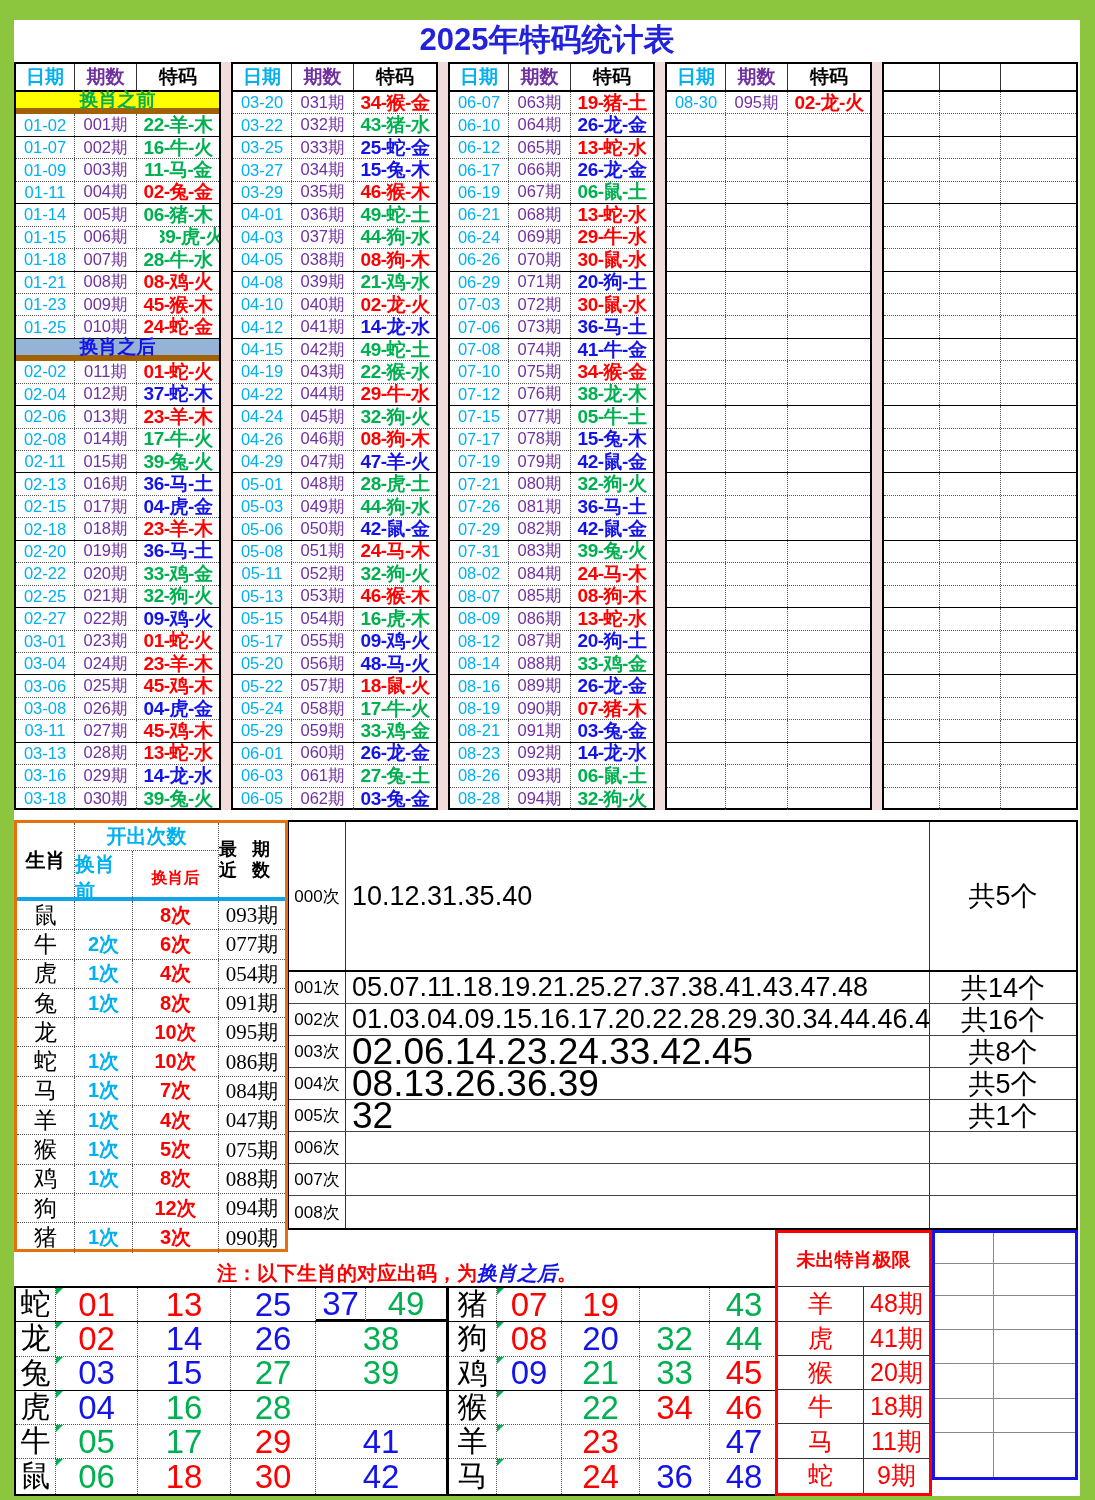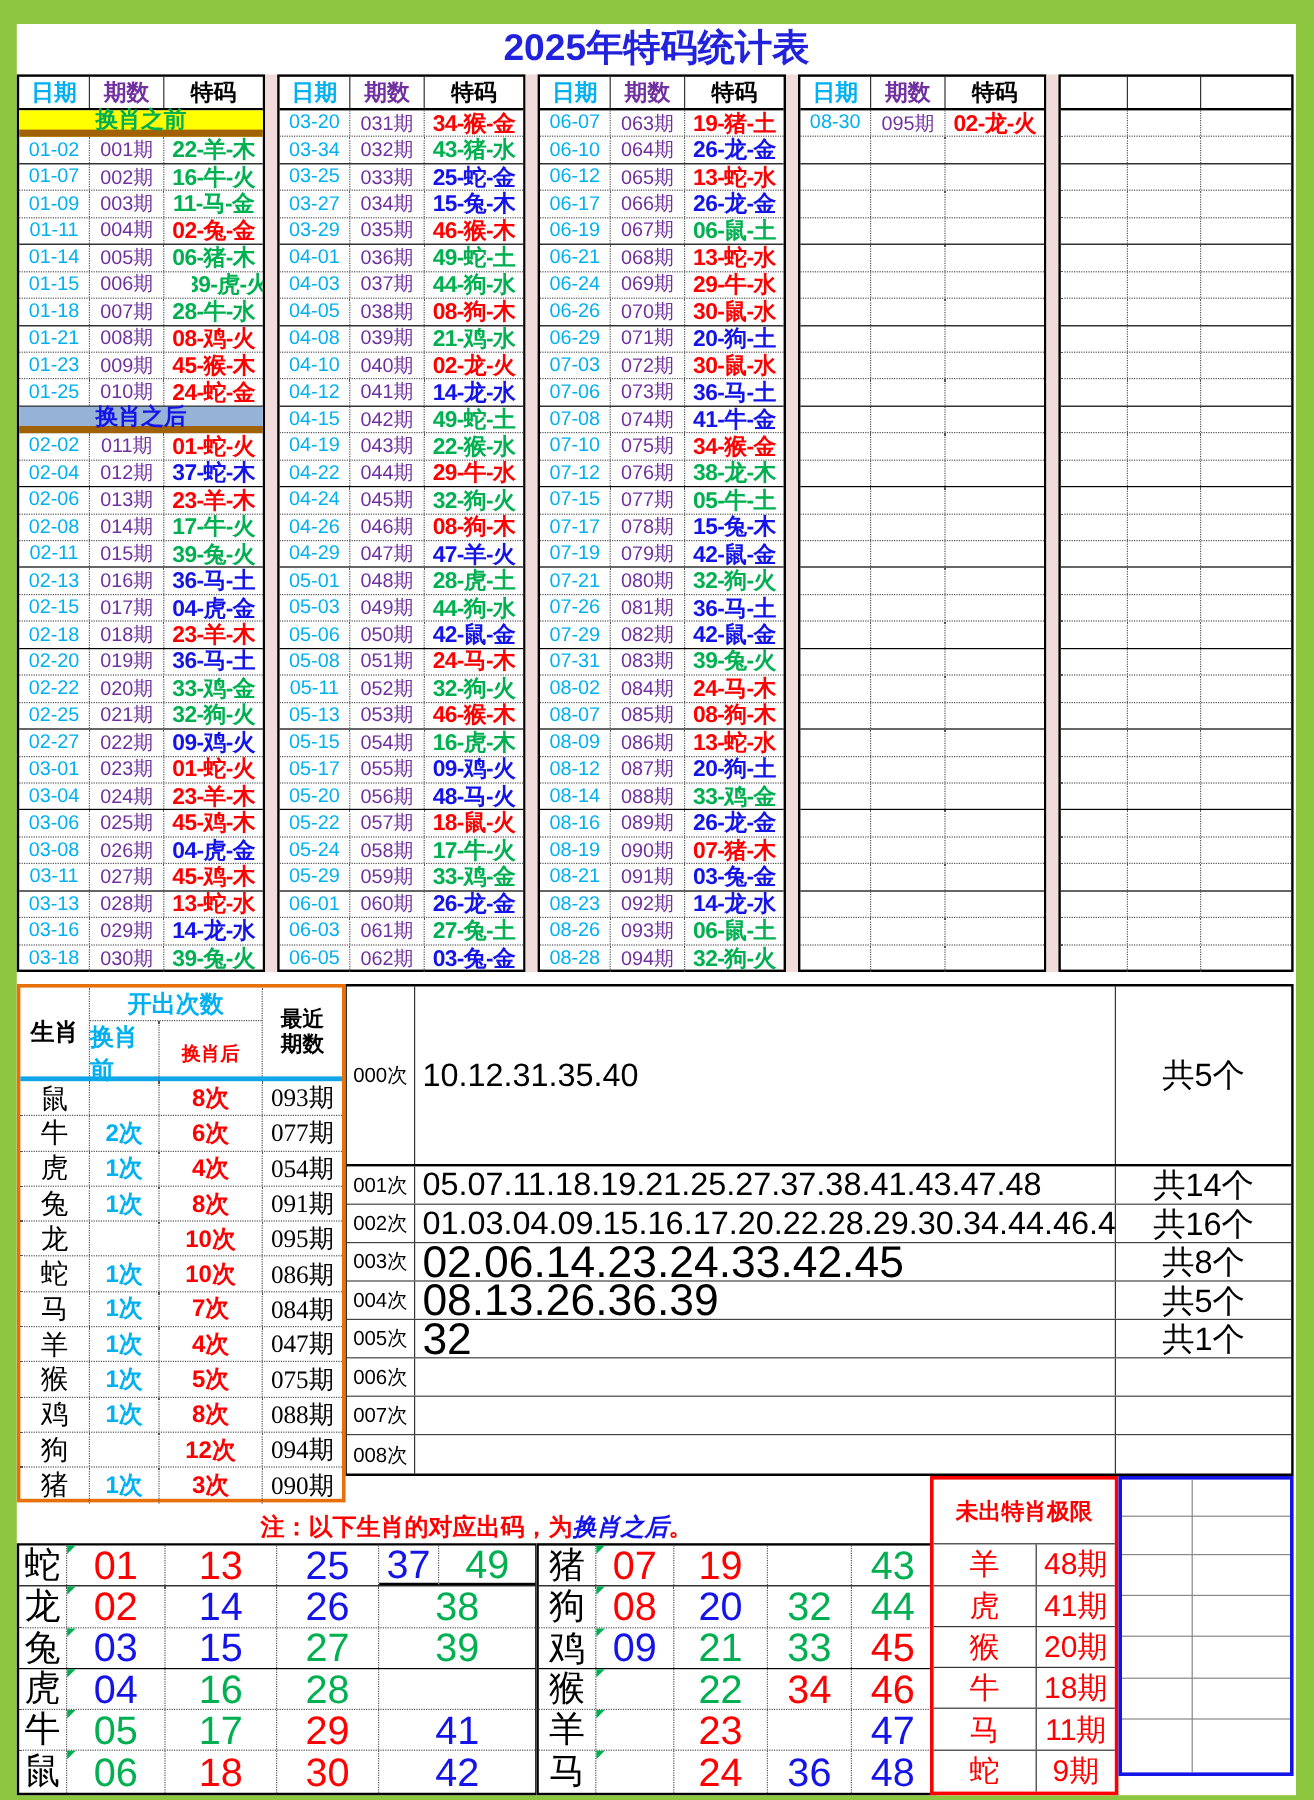--- a/index.html
+++ b/index.html
@@ -38,21 +38,21 @@
 
   
   .stats{left:0;top:800px;width:274px;height:432px;box-sizing:border-box;border:3px solid #E8700A;background:#fff;}
   .sh{display:flex;height:74px;border-bottom:4px solid #0ea5e9;}
   .sh-zodiac{width:58px;display:flex;align-items:center;justify-content:center;font-size:20px;font-weight:bold;color:#000;border-right:1px dotted #555;box-sizing:border-box;}
   .sh-mid{width:144px;display:flex;flex-direction:column;border-right:1px dotted #555;box-sizing:border-box;}
   .sh-times{height:38px;display:flex;align-items:center;justify-content:center;font-size:20px;font-weight:bold;color:#00B0F0;border-bottom:1px dotted #555;box-sizing:border-box;}
   .sh-sub{flex:1;display:flex;}
   .sh-before{width:58px;display:flex;align-items:center;justify-content:center;font-size:20px;font-weight:bold;color:#00B0F0;border-right:1px dotted #555;box-sizing:border-box;}
   .sh-after{flex:1;display:flex;align-items:center;justify-content:center;font-size:16px;font-weight:bold;color:#FE0000;}
-  .sh-recent{flex:1;display:flex;flex-direction:column;align-items:center;justify-content:center;font-size:18px;font-weight:bold;color:#000;line-height:1.15;}
+  .sh-recent{flex:1;display:flex;flex-direction:row;align-items:center;justify-content:center;font-size:18px;font-weight:bold;color:#000;line-height:1.15;}
   .srow{display:flex;height:29.3px;box-sizing:border-box;border-bottom:1px dotted #555;}
   .srow:last-child{border-bottom:none;}
   .srow .sc{display:flex;align-items:center;justify-content:center;box-sizing:border-box;}
   .sc.z{width:58px;font-size:23px;color:#000;border-right:1px dotted #555;}
   .sc.bf{width:58px;font-size:20px;font-weight:bold;color:#00B0F0;border-right:1px dotted #555;}
   .sc.af{width:86px;font-size:20px;font-weight:bold;color:#FE0000;border-right:1px dotted #555;}
   .sc.rc{flex:1;font-size:21px;color:#000;font-family:"Liberation Serif","DejaVu Serif",serif;}
 
   
   .counts{left:274px;top:800px;width:790px;height:410px;box-sizing:border-box;border:2px solid #000;border-left:1px solid #000;background:#fff;display:flex;flex-direction:column;}
@@ -271,21 +271,21 @@
             <div class="hc h-date">日期</div>
             <div class="hc h-period">期数</div>
             <div class="hc h-code">特码</div>
           </div>
           <div class="gr">
             <div class="c cd">03-20</div>
             <div class="c cp">031期</div>
             <div class="c cc" style="color: rgb(254, 0, 0);">34-猴-金</div>
           </div>
           <div class="gr solid">
-            <div class="c cd">03-34</div>
+            <div class="c cd">03-22</div>
             <div class="c cp">032期</div>
             <div class="c cc" style="color: rgb(0, 176, 80);">43-猪-水</div>
           </div>
           <div class="gr">
             <div class="c cd">03-25</div>
             <div class="c cp">033期</div>
             <div class="c cc" style="color: rgb(20, 20, 232);">25-蛇-金</div>
           </div>
           <div class="gr">
             <div class="c cd">03-27</div>

